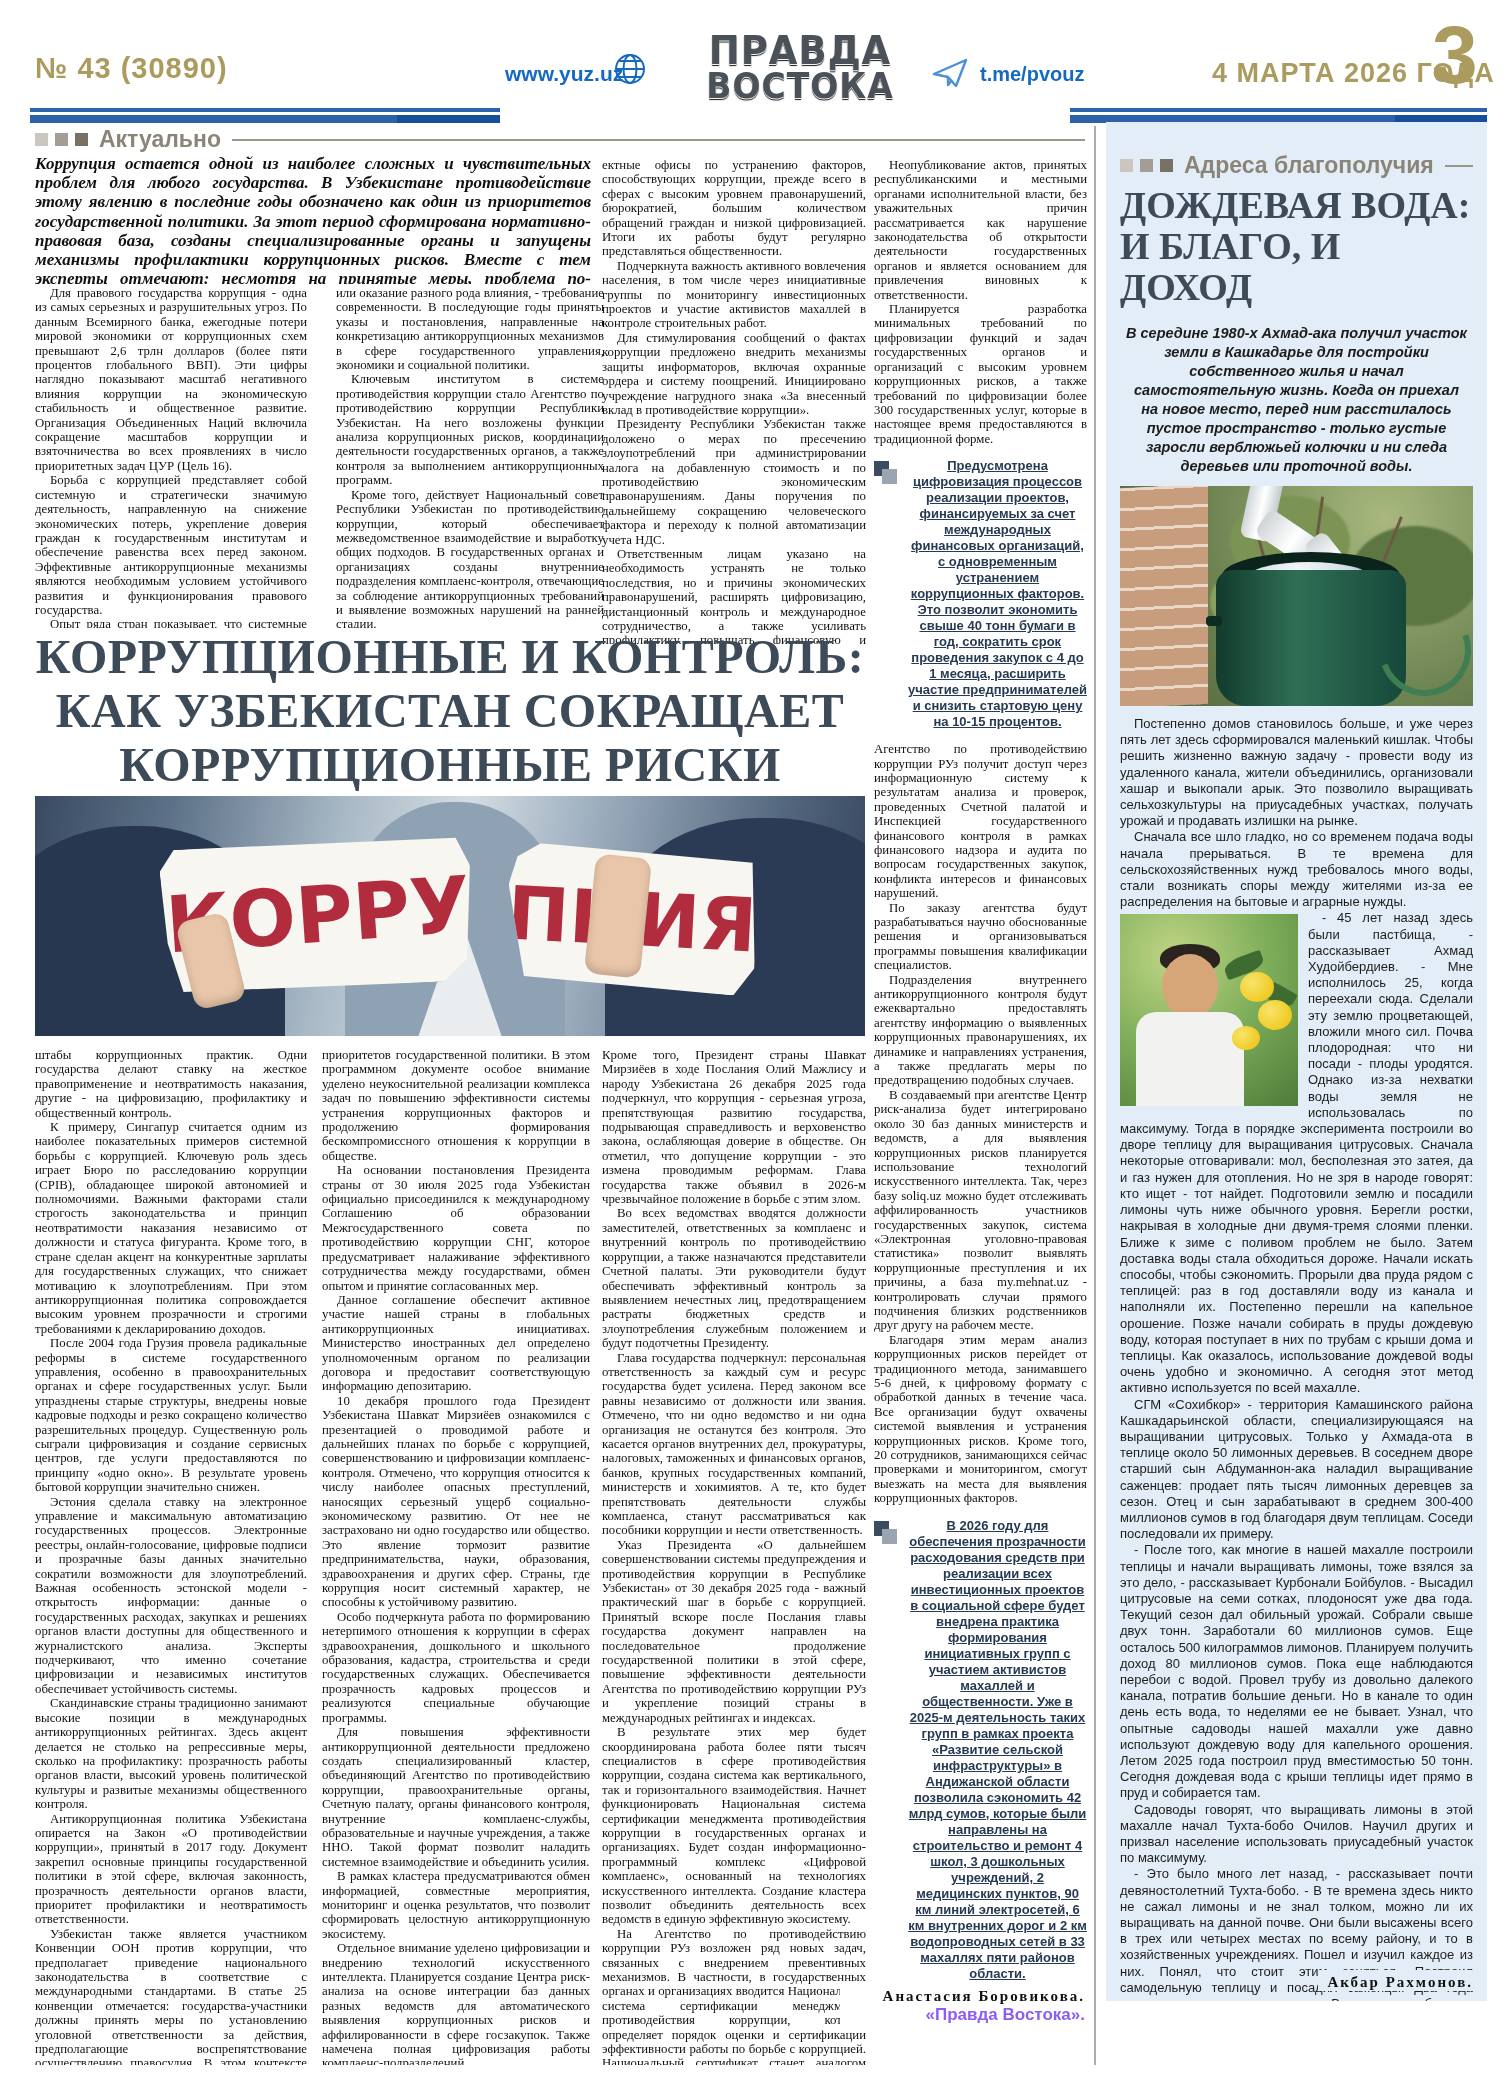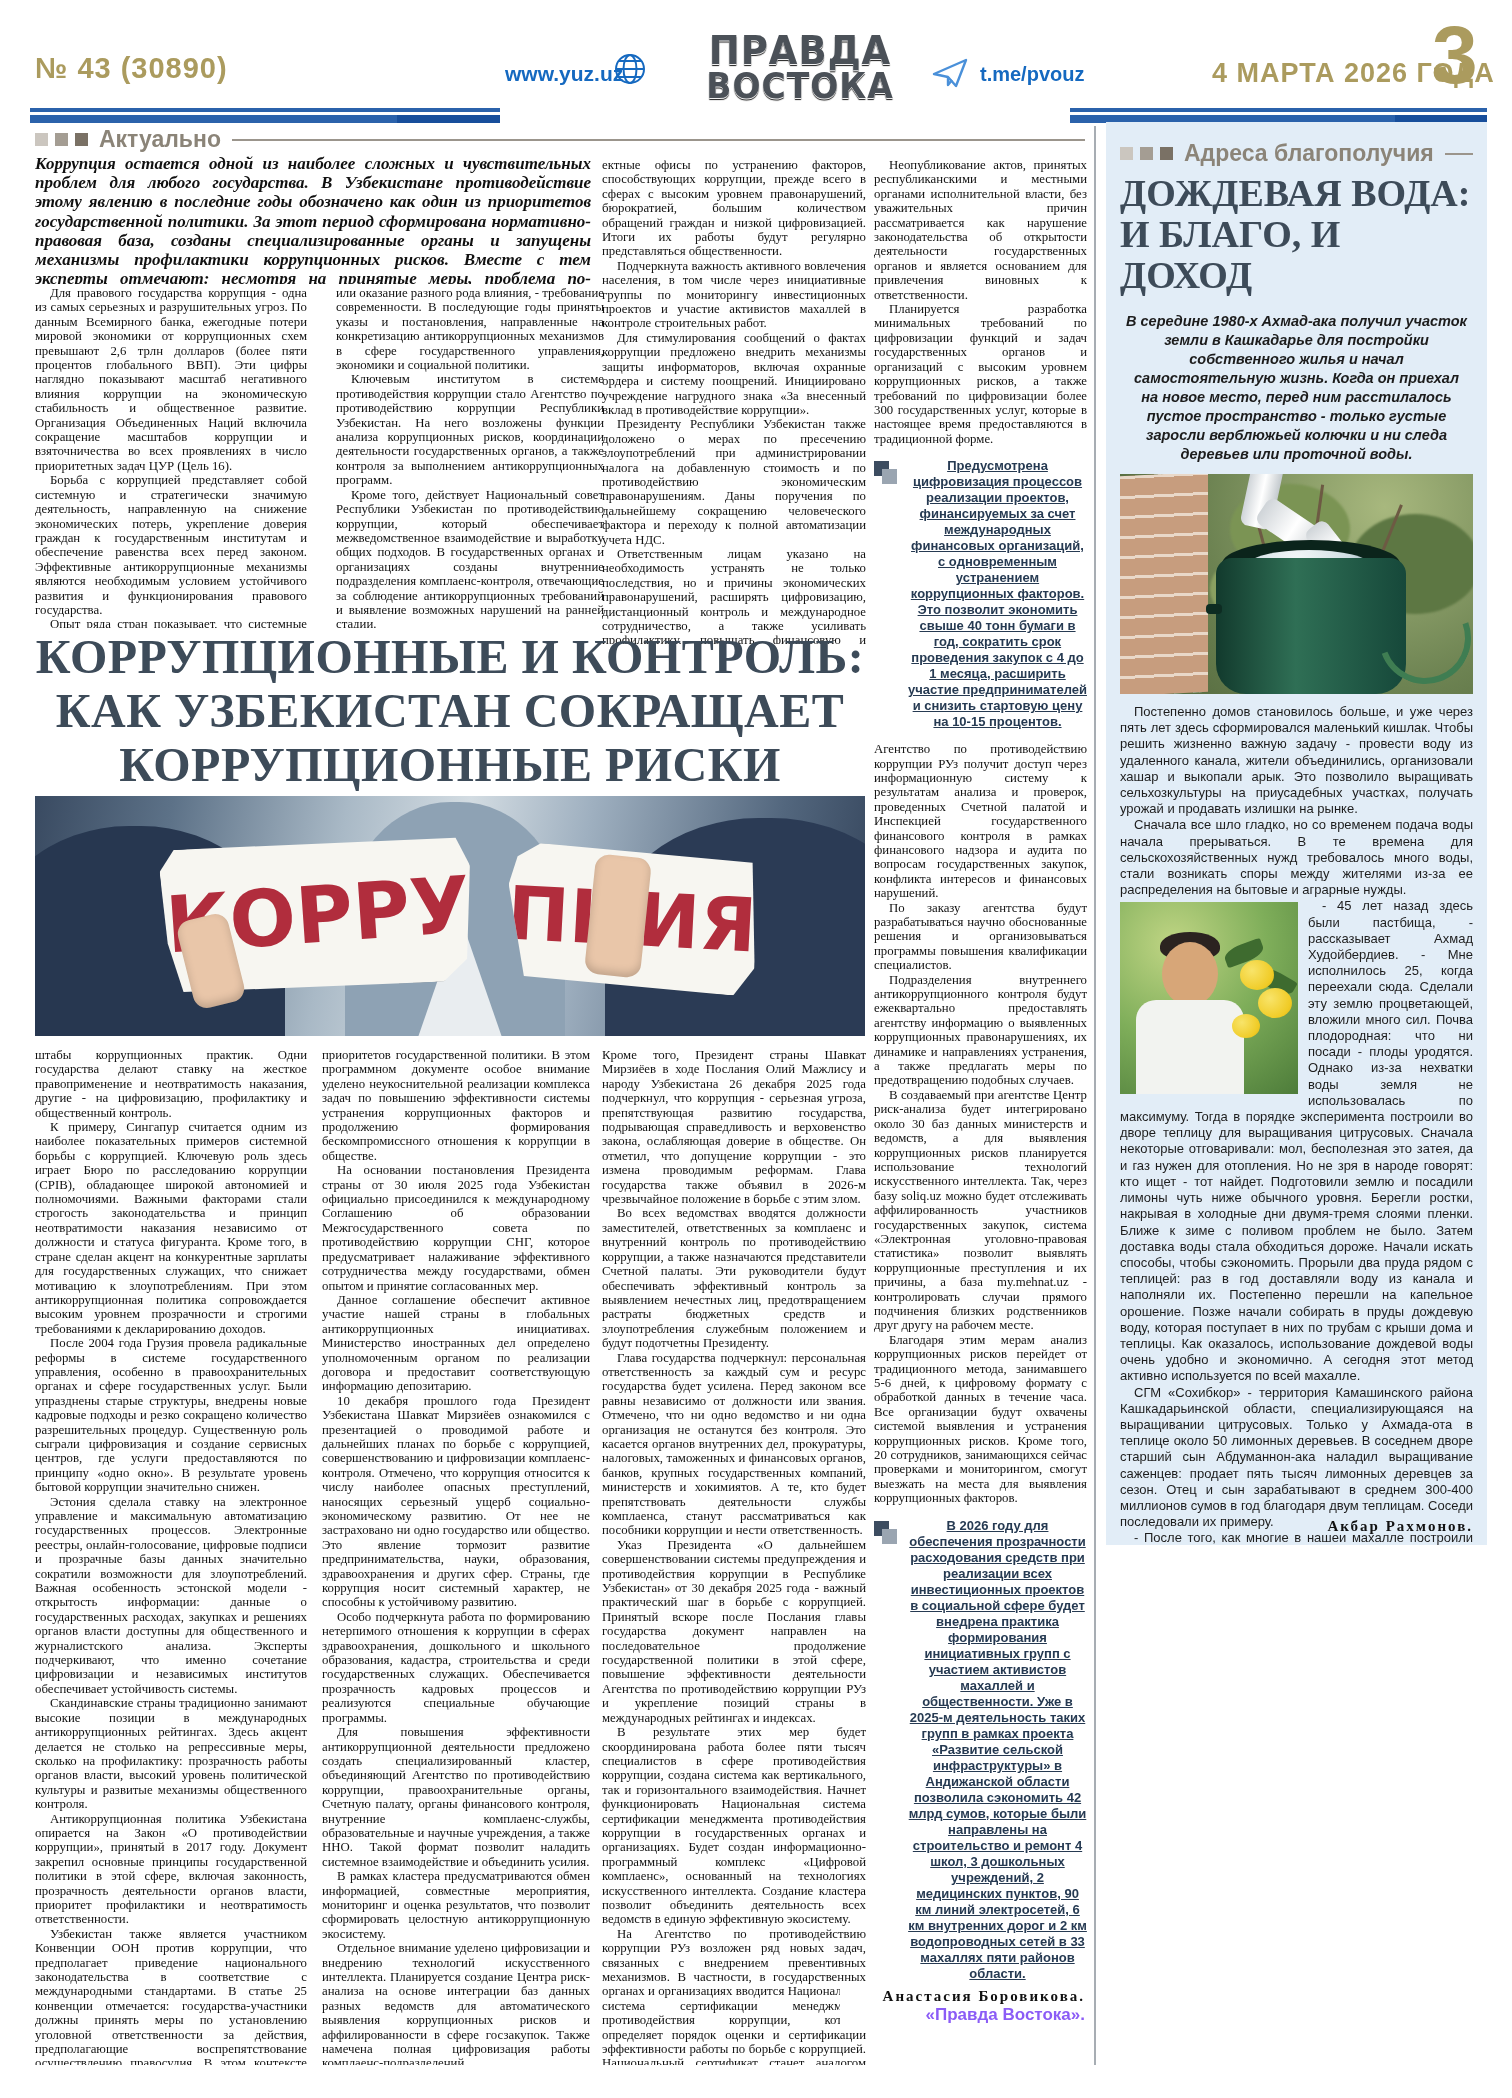--- a/index.html
+++ b/index.html
@@ -88,22 +88,22 @@
   .paper-l { left:128px; top:44px; width:310px; height:150px; transform:rotate(-4deg); font-size:78px;
              clip-path:polygon(0 14%,5% 0,96% 5%,100% 24%,97% 86%,89% 100%,5% 95%,1% 62%); }
   .paper-r { left:472px; top:52px; width:250px; height:142px; transform:rotate(3deg); font-size:74px;
              clip-path:polygon(3% 10%,12% 0,97% 6%,100% 80%,92% 100%,8% 94%,0 30%); }
   .hand { position:absolute; background:#e9c6a9; border-radius:14px; box-shadow:inset 0 -4px 8px rgba(0,0,0,.18); }
   .hand1 { left:555px; top:60px; width:56px; height:120px; transform:rotate(6deg); }
   .hand2 { left:150px; top:120px; width:52px; height:90px; transform:rotate(-14deg); }
 
   
   .divider { position:absolute; left:1094px; top:126px; height:1939px; border-left:2px solid #a7adb3; }
-  .sidebar { position:absolute; left:1106px; top:122px; width:381px; height:1423px;
-             background:#e2edf7; padding:12px 14px 10px; overflow:hidden; }
+  .sidebar { position:absolute; left:1106px; top:122px; width:381px; height:1879px;
+             background:#e2edf7; padding:24px 14px 10px; overflow:hidden; }
   .sb-kicker { position:static; margin:6px 0 4px; }
   .sb-head { font-weight:bold; color:#3d4b59; font-size:38px; line-height:41px; margin:6px 0 8px; }
   .sb-intro { text-align:center; font-family:"Liberation Sans",sans-serif; font-weight:bold; font-style:italic;
               font-size:14.5px; line-height:19px; color:#1c1c1c; margin:16px 4px 10px; }
   .sb-body { font-family:"Liberation Sans",sans-serif; font-size:13px; line-height:16.2px;
              text-align:justify; color:#1d1d1d; }
   .sb-body p { text-indent:14px; margin:0; }
   .sb-author { position:absolute; right:14px; bottom:10px; font-weight:bold; font-size:15px;
                letter-spacing:2px; color:#111; background:#e2edf7; padding:4px 0 0 10px; }
 

